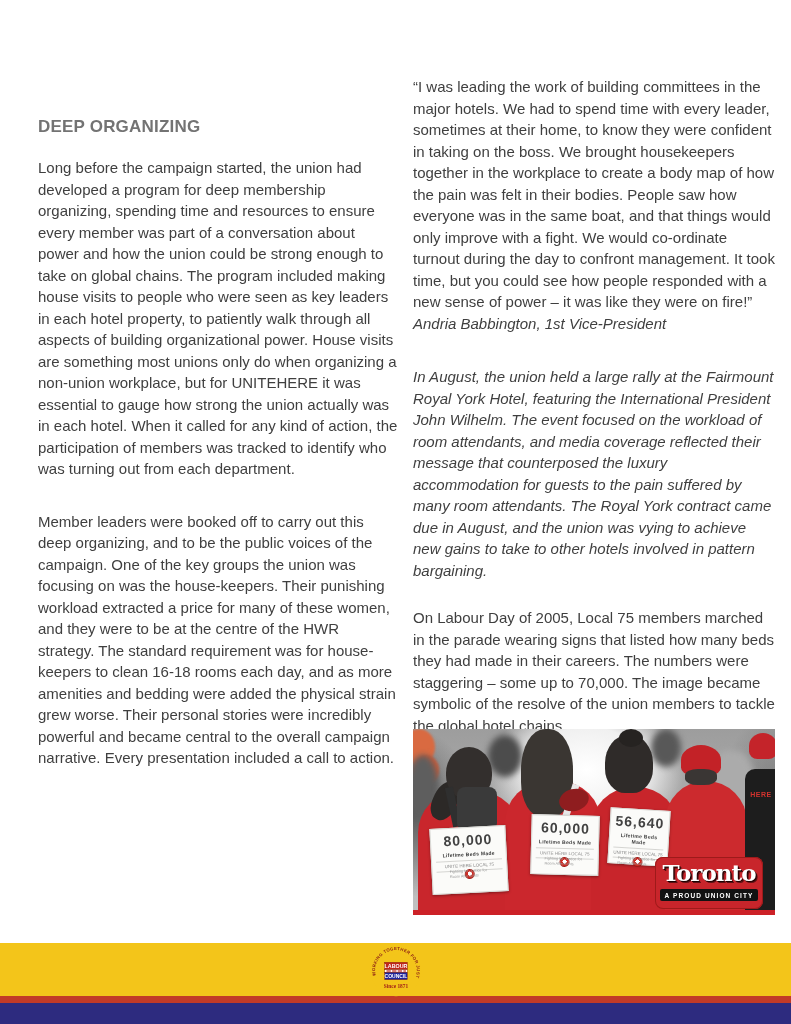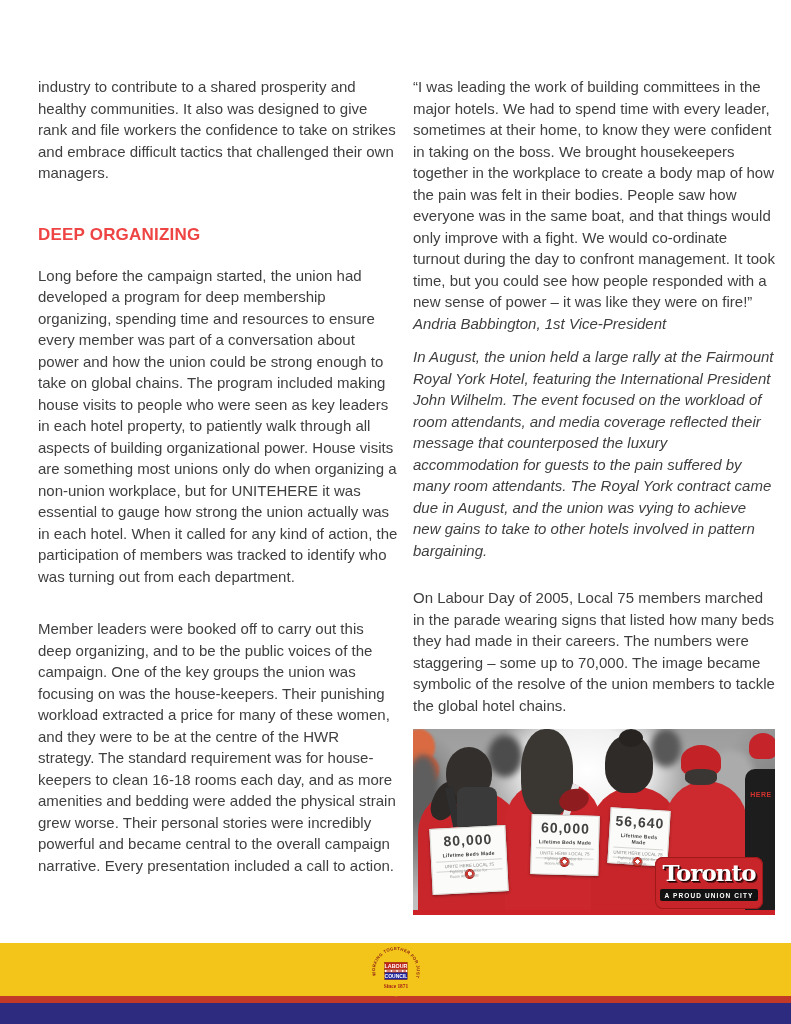--- a/index.html
+++ b/index.html
@@ -4,23 +4,23 @@
 <style>
   html,body{margin:0;padding:0;background:#ffffff;}
   .page{position:relative;width:791px;height:1024px;background:#ffffff;overflow:hidden;
         font-family:"Liberation Sans",sans-serif;color:#3f3f3f;}
   .col{position:absolute;top:76px;font-size:15px;line-height:21.5px;}
   .col-left{left:38px;width:360px;}
   .col-right{left:413px;width:363px;}
   .para{margin:0;}
   .para-intro{margin-bottom:0;}
   .section-heading{margin:41px 0 20px 0;font-size:17px;line-height:20px;font-weight:bold;
-        color:#ef4444;letter-spacing:.2px;}
+        color:#737373;letter-spacing:.2px;}
   .para-a{margin-bottom:31px;}
-  .para-quote{margin-bottom:12px;}
+  .para-quote{margin-bottom:32px;}
   .para-quote em{font-style:italic;}
   .para-b{margin-bottom:26px;font-style:italic;}
 
   
   .photo{position:absolute;left:413px;top:729px;width:362px;height:186px;overflow:hidden;
          background:#b5b5b5;}
   .photo *{position:absolute;}
   .photo-bg{left:0;top:0;width:100%;height:100%;
      background:
        radial-gradient(ellipse 130px 95px at 48% 22%, #ffffff 0%, #f0f0f0 45%, rgba(255,255,255,0) 75%),
@@ -88,21 +88,20 @@
   .band-red{height:7px;background:#c23a27;}
   .band-blue{height:21px;background:#2d2b7f;}
   .council-logo{position:absolute;left:50%;top:945px;transform:translateX(-50%);}
 </style>
 </head>
 <body>
 
 <div class="page">
 
   <div class="col col-left">
-    <p class="para para-intro">industry to contribute to a shared prosperity and healthy communities. It also was designed to give rank and file workers the confidence to take on strikes and embrace difficult tactics that challenged their own managers.</p>
     <h2 class="section-heading">DEEP ORGANIZING</h2>
     <p class="para para-a">Long before the campaign started, the union had developed a program for deep membership organizing, spending time and resources to ensure every member was part of a conversation about power and how the union could be strong enough to take on global chains. The program included making house visits to people who were seen as key leaders in each hotel property, to patiently walk through all aspects of building organizational power. House visits are something most unions only do when organizing a non-union workplace, but for UNITEHERE it was essential to gauge how strong the union actually was in each hotel. When it called for any kind of action, the participation of members was tracked to identify who was turning out from each department.</p>
     <p class="para">Member leaders were booked off to carry out this deep organizing, and to be the public voices of the campaign. One of the key groups the union was focusing on was the house-keepers. Their punishing workload extracted a price for many of these women, and they were to be at the centre of the HWR strategy. The standard requirement was for house-keepers to clean 16-18 rooms each day, and as more amenities and bedding were added the physical strain grew worse. Their personal stories were incredibly powerful and became central to the overall campaign narrative. Every presentation included a call to action.</p>
   </div>
 
   <div class="col col-right">
     <p class="para para-quote"><span>“I was leading the work of building committees in the major hotels. We had to spend time with every leader, sometimes at their home, to know they were confident in taking on the boss. We brought housekeepers together in the workplace to create a body map of how the pain was felt in their bodies. People saw how everyone was in the same boat, and that things would only improve with a fight. We would co-ordinate turnout during the day to confront management. It took time, but you could see how people responded with a new sense of power – it was like they were on fire!”</span> <em>Andria Babbington, 1st Vice-President</em></p>
     <p class="para para-b">In August, the union held a large rally at the Fairmount Royal York Hotel, featuring the International President John Wilhelm. The event focused on the workload of room attendants, and media coverage reflected their message that counterposed the luxury accommodation for guests to the pain suffered by many room attendants. The Royal York contract came due in August, and the union was vying to achieve new gains to take to other hotels involved in pattern bargaining.</p>
     <p class="para">On Labour Day of 2005, Local 75 members marched in the parade wearing signs that listed how many beds they had made in their careers. The numbers were staggering – some up to 70,000. The image became symbolic of the resolve of the union members to tackle the global hotel chains.</p>
   </div>

